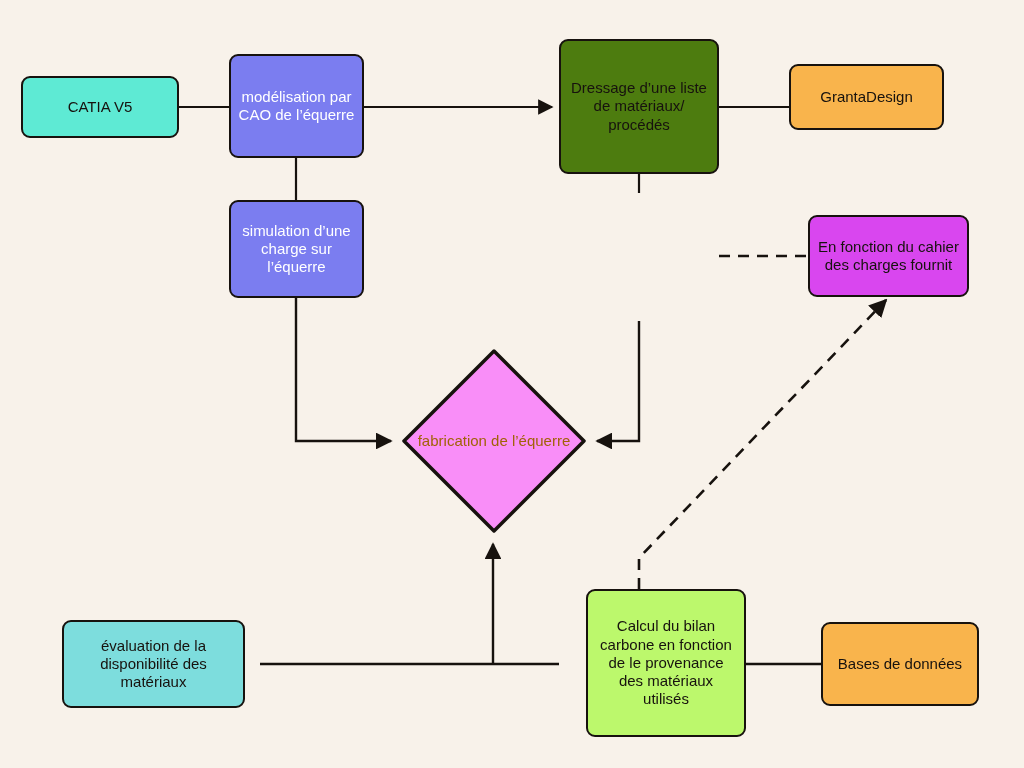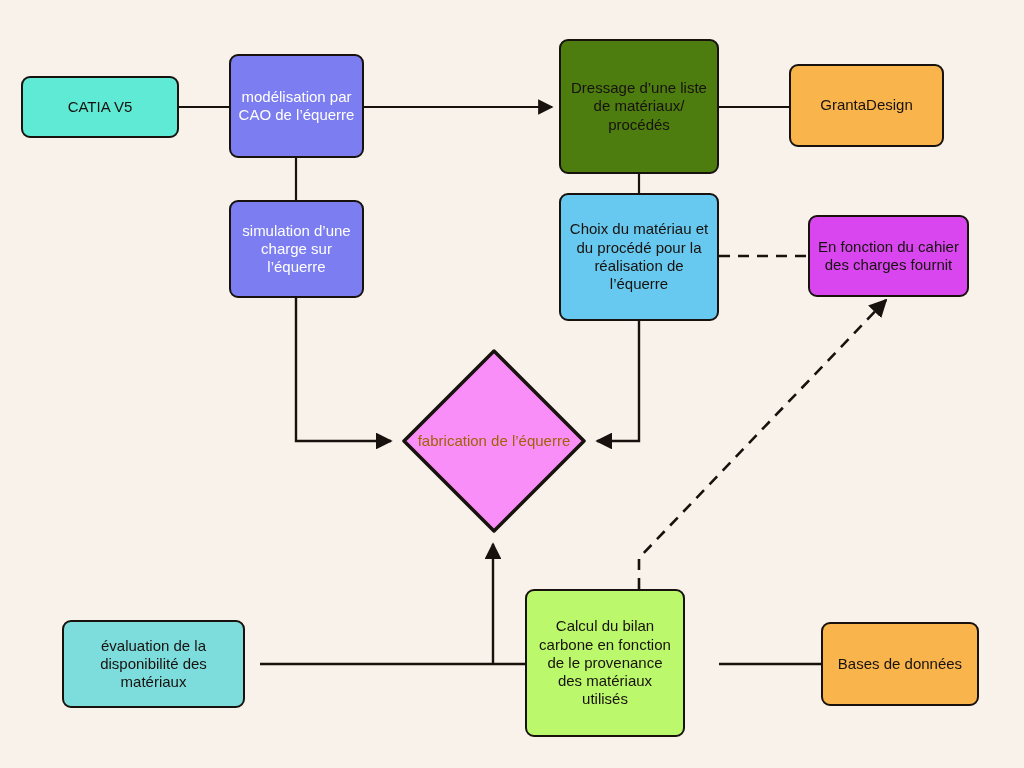--- a/index.html
+++ b/index.html
@@ -106,50 +106,47 @@
   </div>
 
   <div class="node" style="left:229px; top:54px; width:135px; height:104px; background:#7B7DF0; color:#FFFFFF; font-size:15px;">
     <span>modélisation par CAO de l’équerre</span>
   </div>
 
   <div class="node" style="left:559px; top:39px; width:160px; height:135px; background:#4d7c0f; color:#17120E; font-size:15px;">
     <span>Dressage d’une liste de matériaux/ procédés</span>
   </div>
 
-  <div class="node" style="left:789px; top:64px; width:155px; height:83px; background:#F9B44C; color:#17120E; font-size:15px;">
+  <div class="node" style="left:789px; top:64px; width:155px; height:66px; background:#F9B44C; color:#17120E; font-size:15px;">
     <span>GrantaDesign</span>
   </div>
 
   <div class="node" style="left:229px; top:200px; width:135px; height:98px; background:#7B7DF0; color:#FFFFFF; font-size:15px;">
     <span>simulation d’une charge sur l’équerre</span>
   </div>
 
-  <div class="node" style="left:559px; top:193px; width:160px; height:128px; background:#68C9F0; color:#17120E; font-size:15px;">
-    <span>Choix du matériau et du procédé pour la réalisation de l’équerre</span>
-  </div>
 
   <div class="node" style="left:808px; top:215px; width:161px; height:82px; background:#d946ef; color:#17120E; font-size:15px;">
     <span>En fonction du cahier des charges fournit</span>
   </div>
 
   <div class="diamond-wrap" style="left:398px; top:345px; width:192px; height:192px;">
     <svg width="192" height="192" viewBox="0 0 192 192" xmlns="http://www.w3.org/2000/svg">
       <path d="M 96 6 L 186 96 L 96 186 L 6 96 Z" fill="#F98EF8" stroke="#17120E" stroke-width="3.5" stroke-linejoin="round"></path>
     </svg>
     <div class="diamond-label" style="font-size:15px;">
       <span>fabrication de l’équerre</span>
     </div>
   </div>
 
   <div class="node" style="left:62px; top:620px; width:183px; height:88px; background:#7DDDDD; color:#17120E; font-size:15px;">
     <span>évaluation de la disponibilité des matériaux</span>
   </div>
 
-  <div class="node" style="left:525px; top:589px; width:160px; height:148px; background:#BCF86C; color:#17120E; font-size:15px;">
+  <div class="node" style="left:586px; top:589px; width:160px; height:148px; background:#BCF86C; color:#17120E; font-size:15px;">
     <span>Calcul du bilan carbone en fonction de le provenance des matériaux utilisés</span>
   </div>
 
   <div class="node" style="left:821px; top:622px; width:158px; height:84px; background:#F9B44C; color:#17120E; font-size:15px;">
     <span>Bases de données</span>
   </div>
 
 </div>
 
 </body></html>

